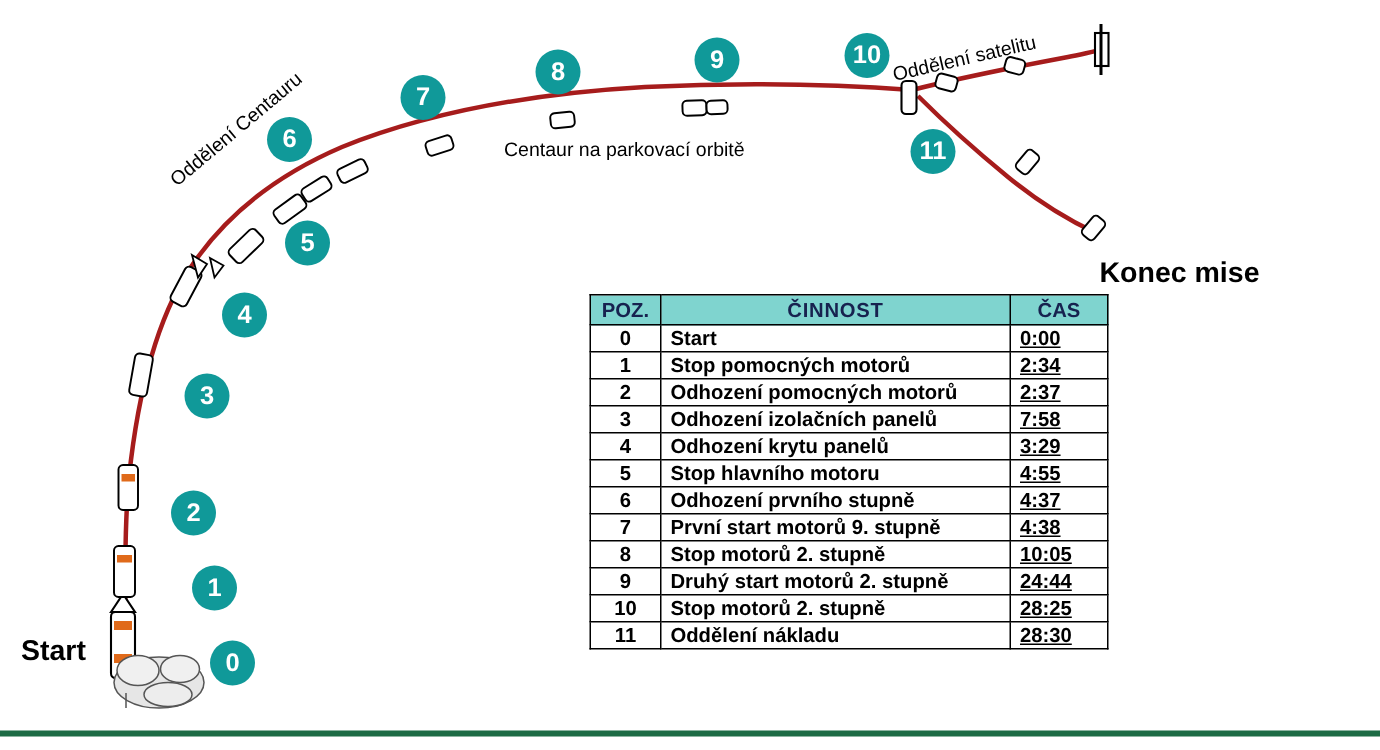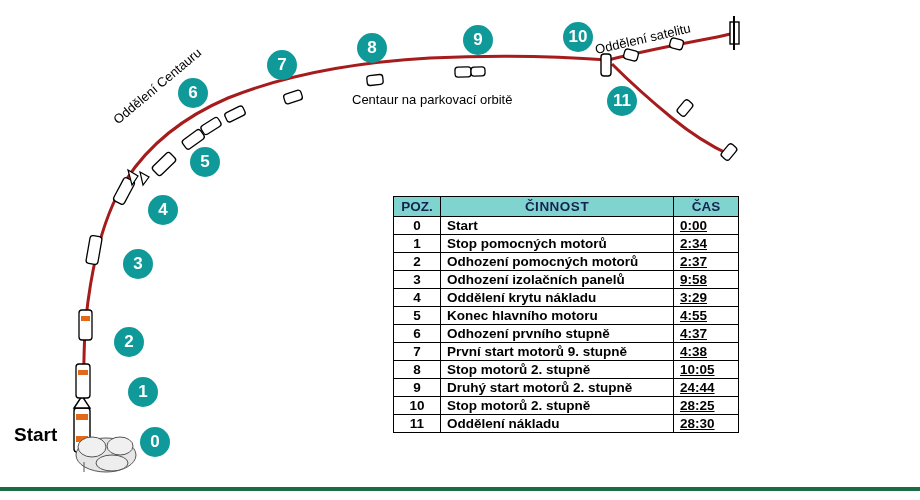--- a/index.html
+++ b/index.html
@@ -201,24 +201,25 @@
   <div class="marker" style="left:148px; top:195px;">4</div>
   <div class="marker" style="left:190px; top:147px;">5</div>
   <div class="marker" style="left:178px; top:78px;">6</div>
   <div class="marker" style="left:267px; top:50px;">7</div>
   <div class="marker" style="left:357px; top:33px;">8</div>
   <div class="marker" style="left:463px; top:25px;">9</div>
   <div class="marker" style="left:563px; top:22px;">10</div>
   <div class="marker" style="left:607px; top:86px;">11</div>
 
   <div class="anno rot" style="left:120px; top:112px;">Oddělení Centauru</div>
-  <div class="anno" style="left:352px; top:92px;">Centaur na parkovací orbitě</div>
+  <div class="anno" style="left:336px; top:92px;">Centaur na parkovací orbitě</div>
   <div class="anno rot2" style="left:597px; top:42px;">Oddělení satelitu</div>
 
   <div class="bold-label" style="left:14px; top:424px;">Start</div>
+  <div class="bold-label" style="left:733px; top:172px;">Konec mise</div>
 
   <table id="legend">
     <thead>
       <tr>
         <th>POZ.</th>
         <th class="act">ČINNOST</th>
         <th>ČAS</th>
       </tr>
     </thead>
     <tbody>
@@ -233,30 +234,30 @@
         <td class="time">2:34</td>
       </tr>
       <tr>
         <td class="pos">2</td>
         <td class="act">Odhození pomocných motorů</td>
         <td class="time">2:37</td>
       </tr>
       <tr>
         <td class="pos">3</td>
         <td class="act">Odhození izolačních panelů</td>
-        <td class="time">9:58</td>
+        <td class="time">7:58</td>
       </tr>
       <tr>
         <td class="pos">4</td>
-        <td class="act">Oddělení krytu nákladu</td>
+        <td class="act">Odhození krytu panelů</td>
         <td class="time">3:29</td>
       </tr>
       <tr>
         <td class="pos">5</td>
-        <td class="act">Konec hlavního motoru</td>
+        <td class="act">Stop hlavního motoru</td>
         <td class="time">4:55</td>
       </tr>
       <tr>
         <td class="pos">6</td>
         <td class="act">Odhození prvního stupně</td>
         <td class="time">4:37</td>
       </tr>
       <tr>
         <td class="pos">7</td>
         <td class="act">První start motorů 9. stupně</td>

